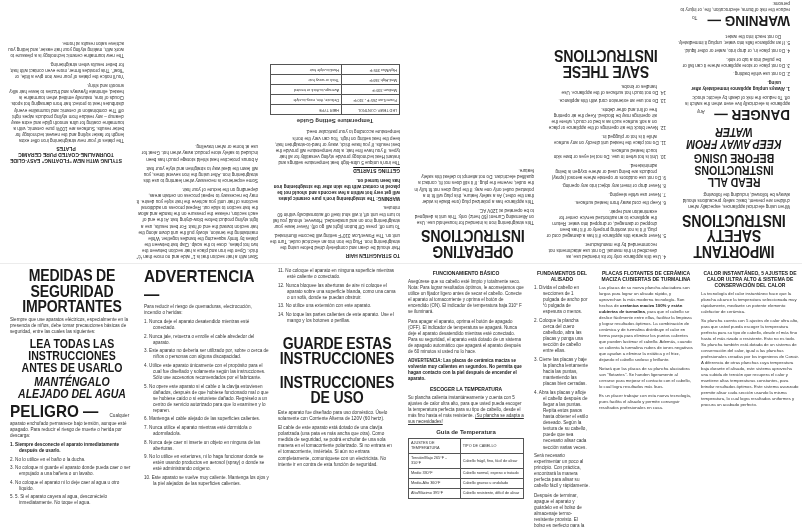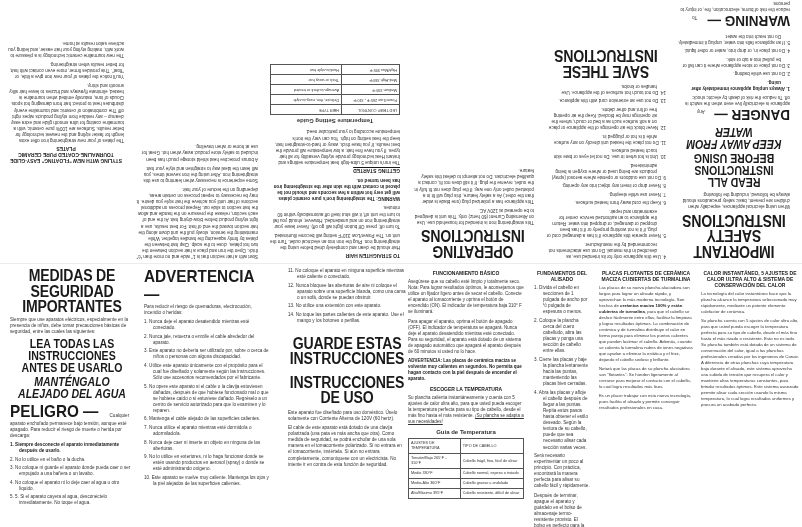--- a/index.html
+++ b/index.html
@@ -180,21 +180,21 @@
       <li data-name="list-item">4. Utilice este aparato únicamente con el propósito para el cual fue diseñado y solamente según las instrucciones. Sólo use accesorios recomendados por el fabricante.</li>
       <li data-name="list-item">5. No opere este aparato si el cable o la clavija estuviesen dañados, después de que hubiese funcionado mal o que se hubiese caído o si estuviese dañado. Regréselo a un centro de servicio autorizado para que lo examinen y lo reparen.</li>
       <li data-name="list-item">6. Mantenga el cable alejado de las superficies calientes.</li>
       <li data-name="list-item">7. Nunca utilice el aparato mientras esté dormido/a o adormilado/a.</li>
       <li data-name="list-item">8. Nunca deje caer ni inserte un objeto en ninguna de las aberturas.</li>
       <li data-name="list-item">9. No lo utilice en exteriores, ni lo haga funcionar donde se estén usando productos en aerosol (spray) o donde se esté administrando oxígeno.</li>
       <li data-name="list-item">10. Este aparato se vuelve muy caliente. Mantenga los ojos y la piel alejados de las superficies calientes.</li>
     </ol>
   </div>
 
-  <div class="col" style="left:284px; width:126px;" data-name="es-col-usage">
+  <div class="col" style="left:274px; width:126px;" data-name="es-col-usage">
     <ol class="num" data-name="es-warning-list-cont">
       <li data-name="list-item">11. No coloque el aparato en ninguna superficie mientras esté caliente o conectado.</li>
       <li data-name="list-item">12. Nunca bloquee las aberturas de aire ni coloque el aparato sobre una superficie blanda, como una cama o un sofá, donde se puedan obstruir.</li>
       <li data-name="list-item">13. No utilice una extensión con este aparato.</li>
       <li data-name="list-item">14. No toque las partes calientes de este aparato. Use el mango y los botones o perillas.</li>
     </ol>
     <div class="big-title" style="margin-top:12px" data-name="es-save-title">GUARDE ESTAS INSTRUCCIONES</div>
     <div class="big-title" style="margin-top:8px; margin-bottom:4px" data-name="es-usage-title">INSTRUCCIONES DE USO</div>
     <p data-name="es-usage-p1">Este aparato fue diseñado para uso doméstico. Úselo solamente con Corriente Alterna de 120V (60 hertz).</p>
     <p data-name="es-usage-p2">El cable de este aparato está dotado de una clavija polarizada (una pata es más ancha que otra). Como medida de seguridad, se podrá enchufar de una sola manera en el tomacorriente polarizado. Si no entrara en el tomacorriente, inviértela. Si aún no entrara completamente, comuníquese con un electricista. No intente ir en contra de esta función de seguridad.</p>

